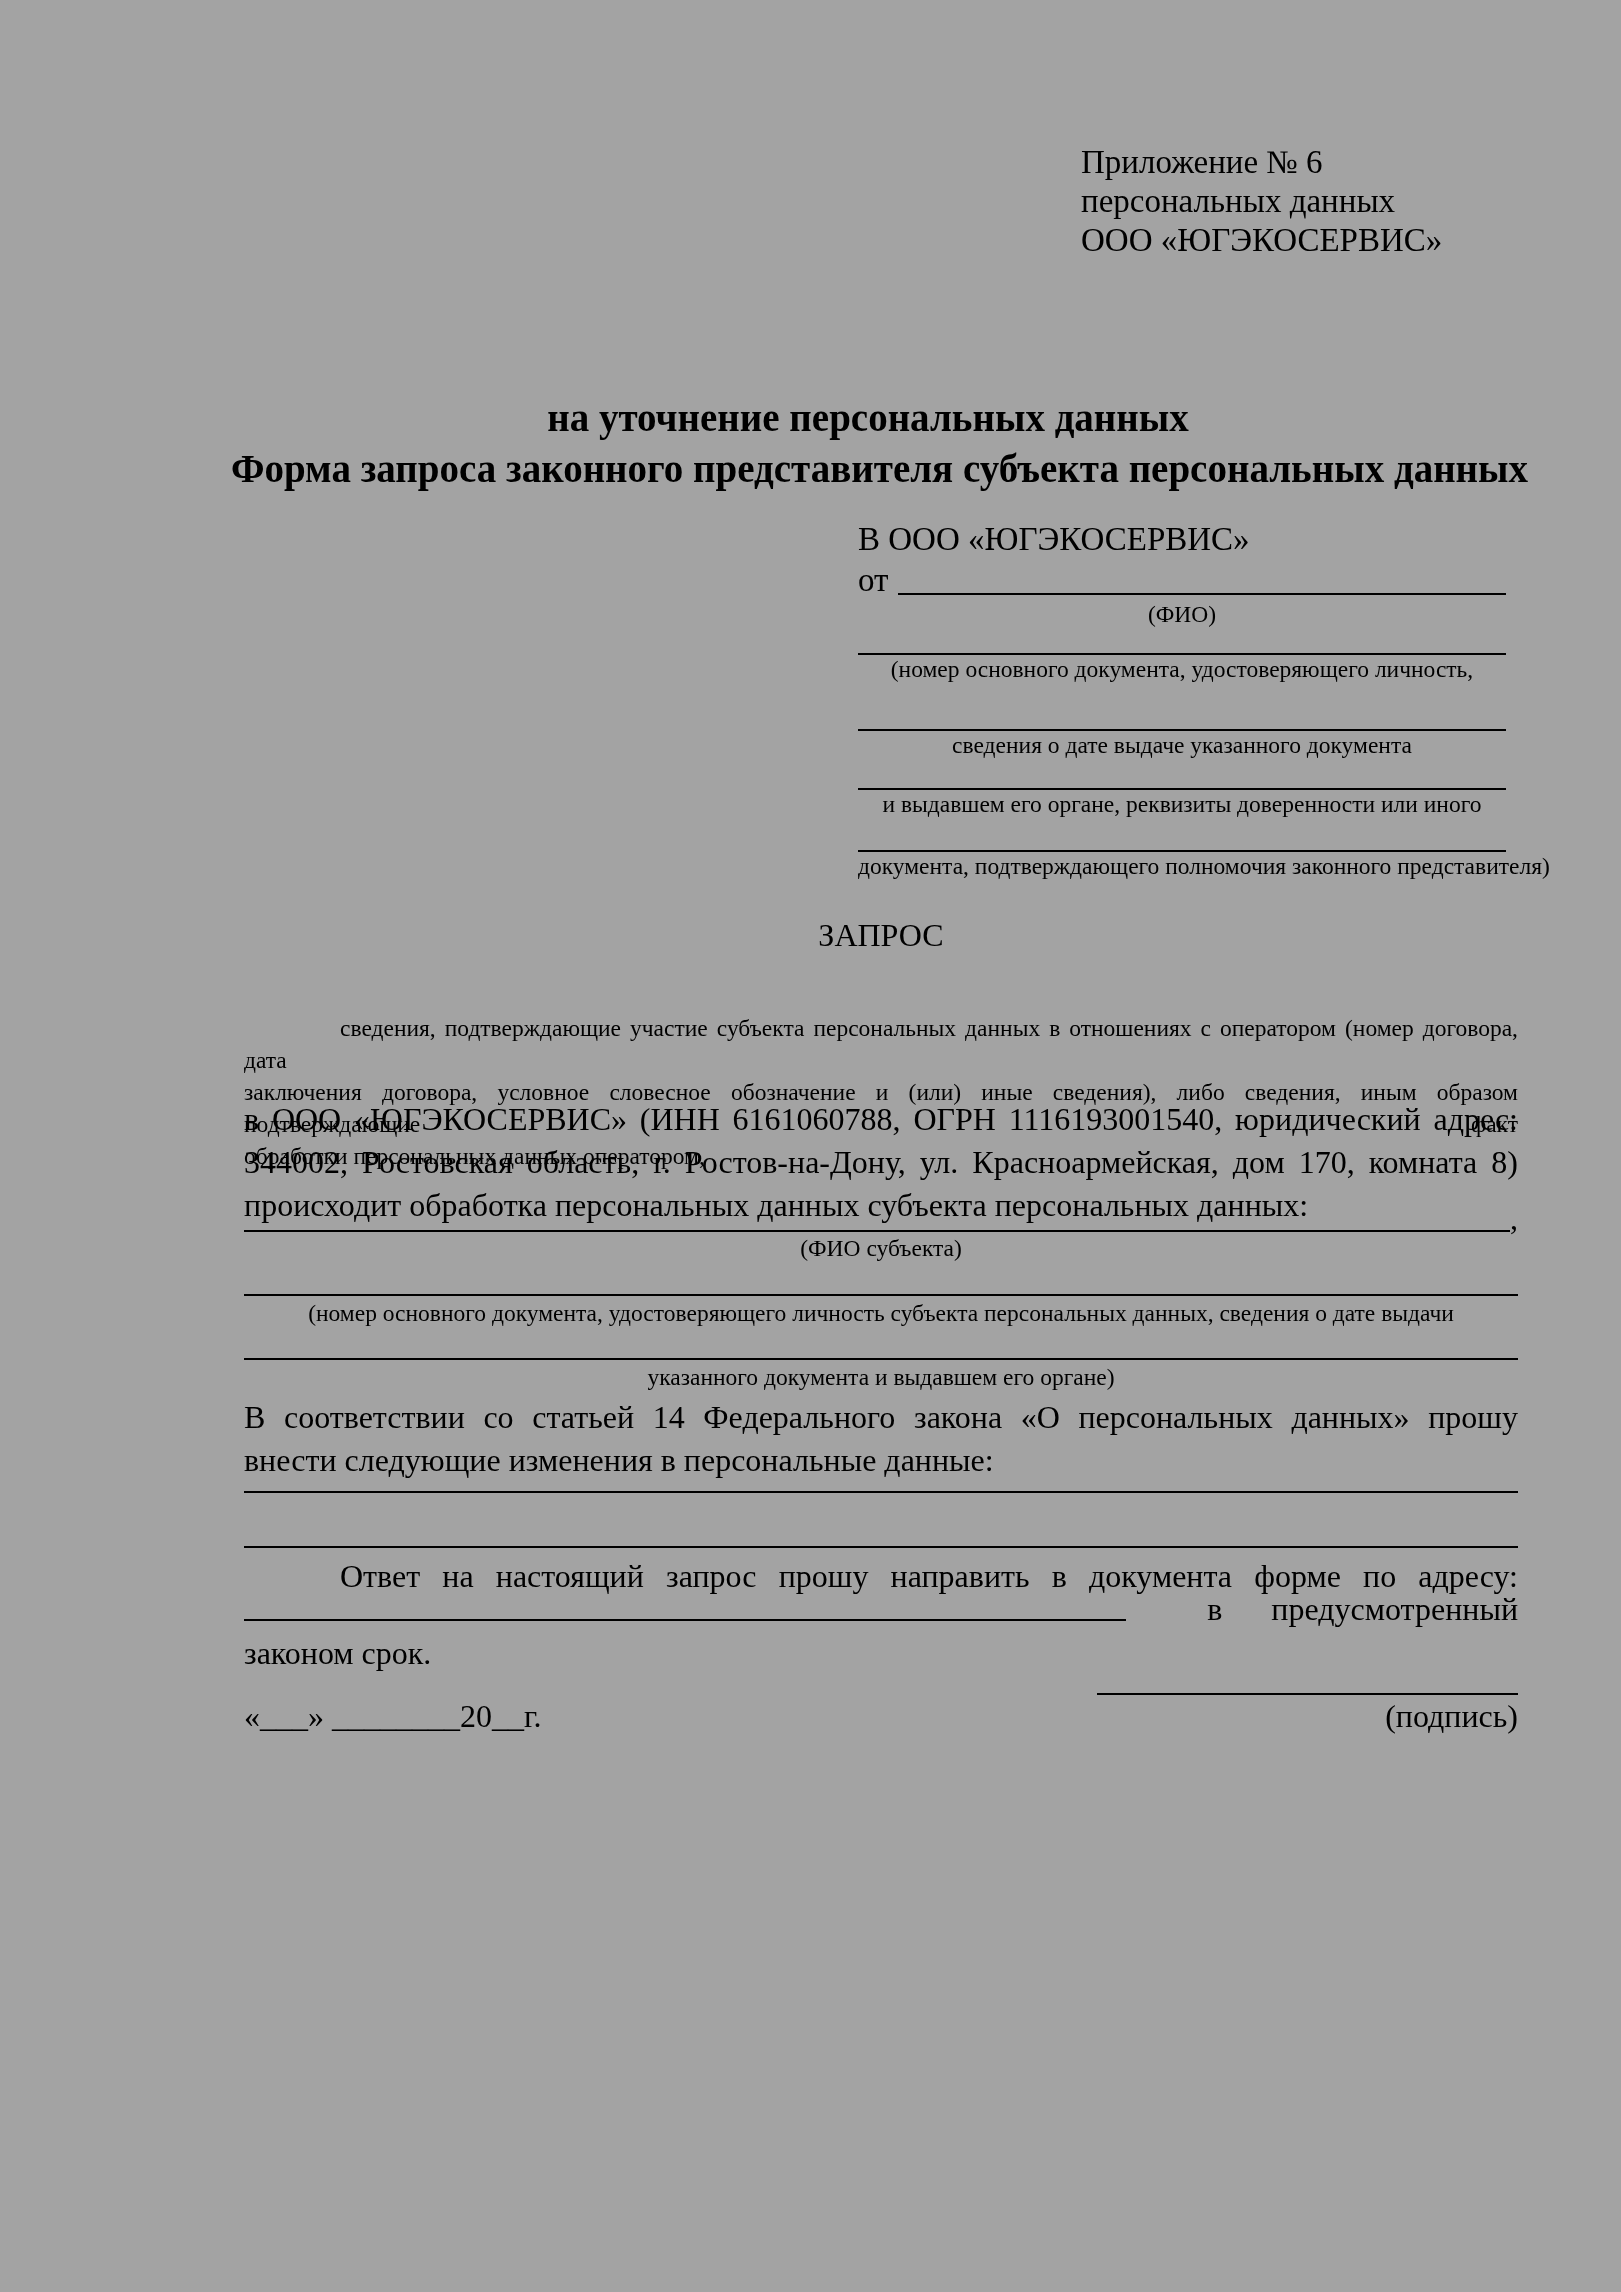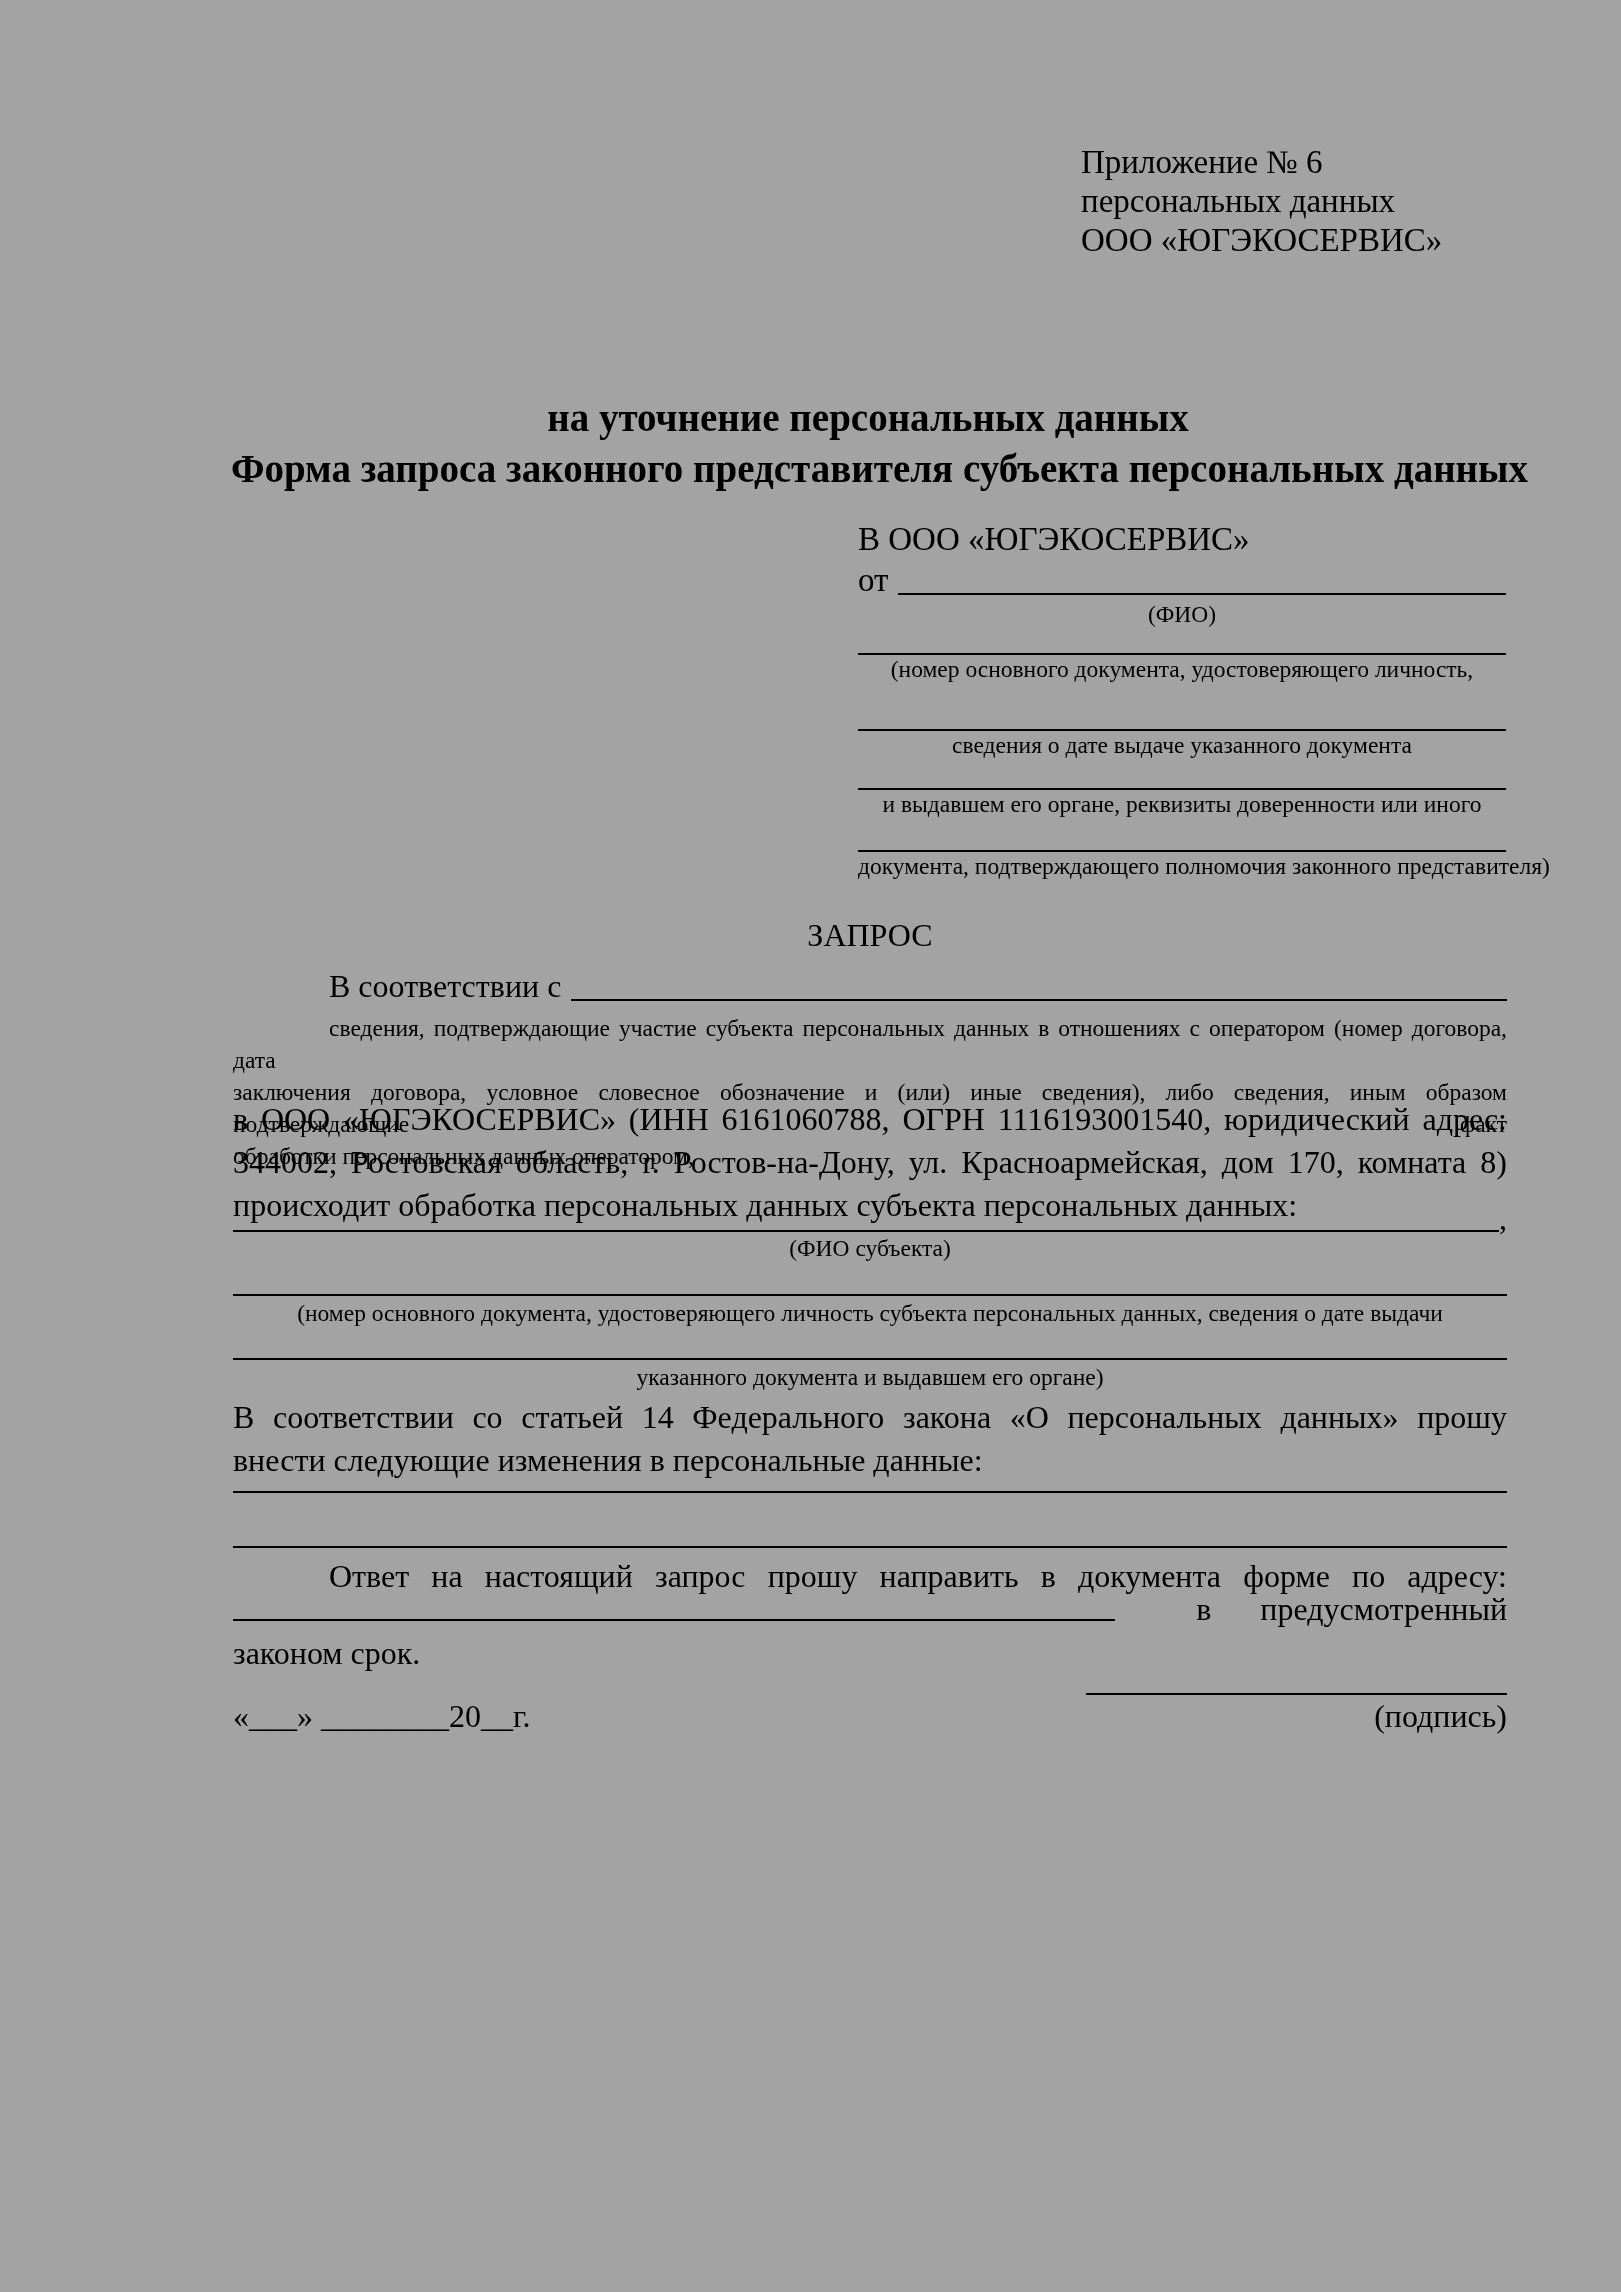--- a/index.html
+++ b/index.html
@@ -26,21 +26,21 @@
   .from-row .fl-label{line-height:39px;}
   .fill{flex:1;border-bottom:2.9px solid #000;margin-left:9.8px;margin-bottom:4.9px;height:0;}
   .cap{font-size:23.5px;line-height:29px;text-align:center;white-space:nowrap;}
   .rule-top{border-top:2.9px solid #000;height:0;}
   .b-row1{margin-top:23.5px;}
   .b-row2{margin-top:45px;}
   .b-row3{margin-top:28px;}
   .b-row4{margin-top:31px;}
 
   
-  .col{left:233px;width:1274px;font-size:32px;}
+  .col{left:244px;width:1274px;font-size:32px;}
   .zapros{top:914px;text-align:center;line-height:43px;}
   .accord{top:966px;display:flex;align-items:flex-end;height:41px;padding-left:96px;box-sizing:border-box;}
   .accord .ac-label{line-height:41px;white-space:nowrap;}
   .accord .fill{margin-bottom:5.9px;}
 
   .jline{text-align:justify;text-align-last:justify;}
   .indent{text-indent:96px;}
 
   .footnote{top:1012px;font-size:23.5px;line-height:32px;}
   .op-para{top:1098px;line-height:43px;}
@@ -105,24 +105,20 @@
       <div class="cap">и выдавшем его органе, реквизиты доверенности или иного</div>
     </div>
     <div class="b-row4">
       <div class="rule-top"></div>
       <div class="cap">документа, подтверждающего полномочия законного представителя)</div>
     </div>
   </div>
 
   <div class="abs col zapros">ЗАПРОС</div>
 
-  <div class="abs col accord">
-    <span class="ac-label">В соответствии с</span>
-    <span class="fill"></span>
-  </div>
 
   <div class="abs col footnote">
     <div class="jline indent">сведения, подтверждающие участие субъекта персональных данных в отношениях с оператором (номер договора, дата</div>
     <div class="jline">заключения договора, условное словесное обозначение и (или) иные сведения), либо сведения, иным образом подтверждающие факт</div>
     <div>обработки персональных данных оператором,</div>
   </div>
 
   <div class="abs col op-para">
     <div class="jline">в ООО «ЮГЭКОСЕРВИС» (ИНН 6161060788, ОГРН 1116193001540, юридический адрес:</div>
     <div class="jline">344002, Ростовская область, г. Ростов-на-Дону, ул. Красноармейская, дом 170, комната 8)</div>

